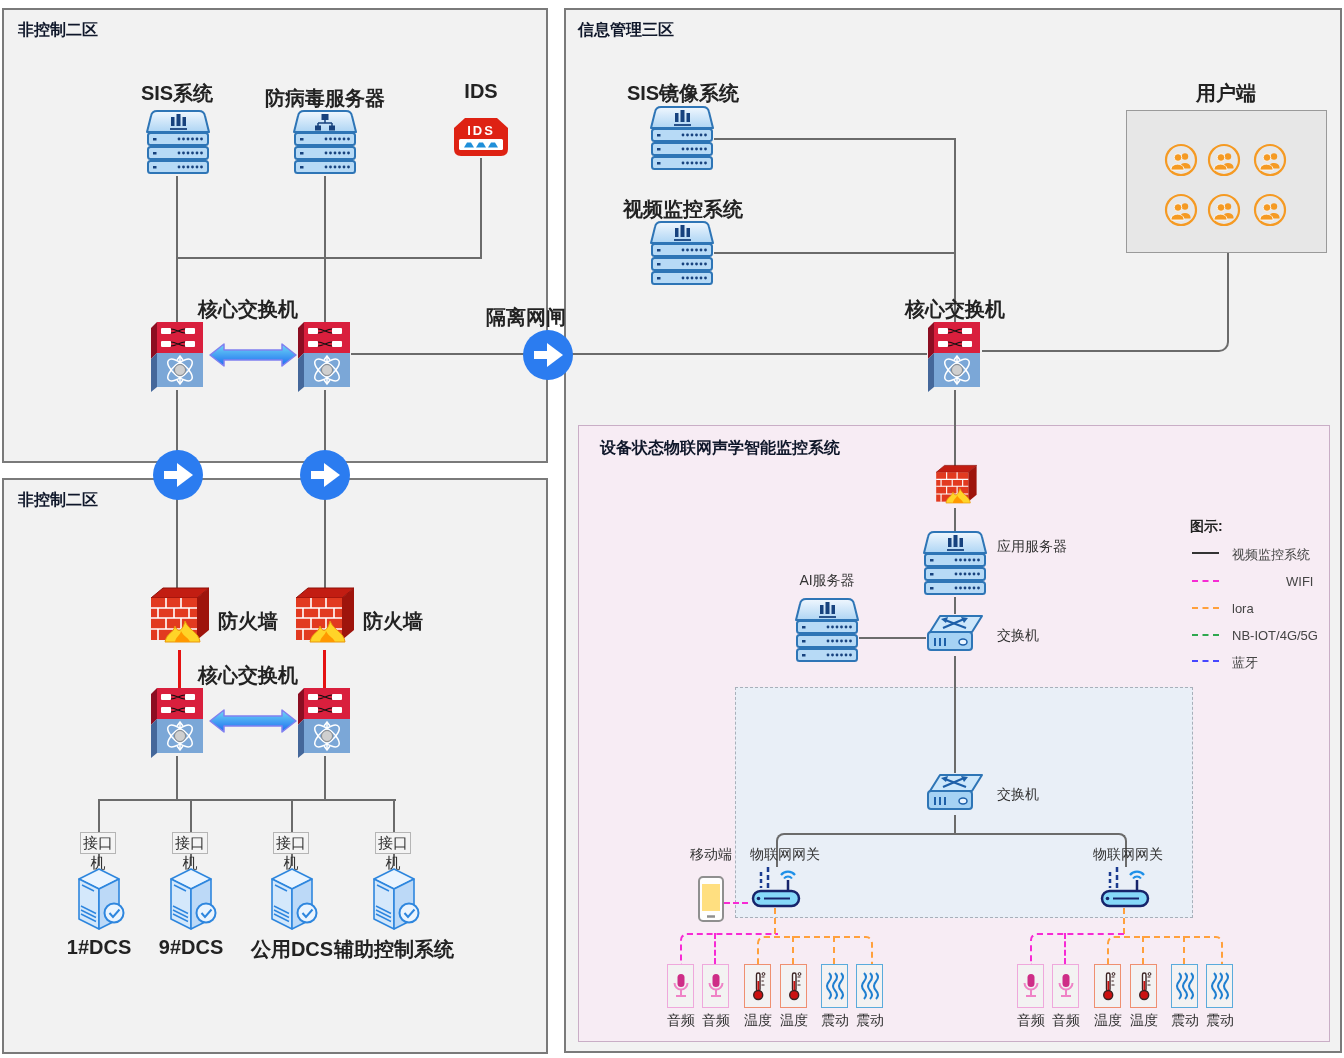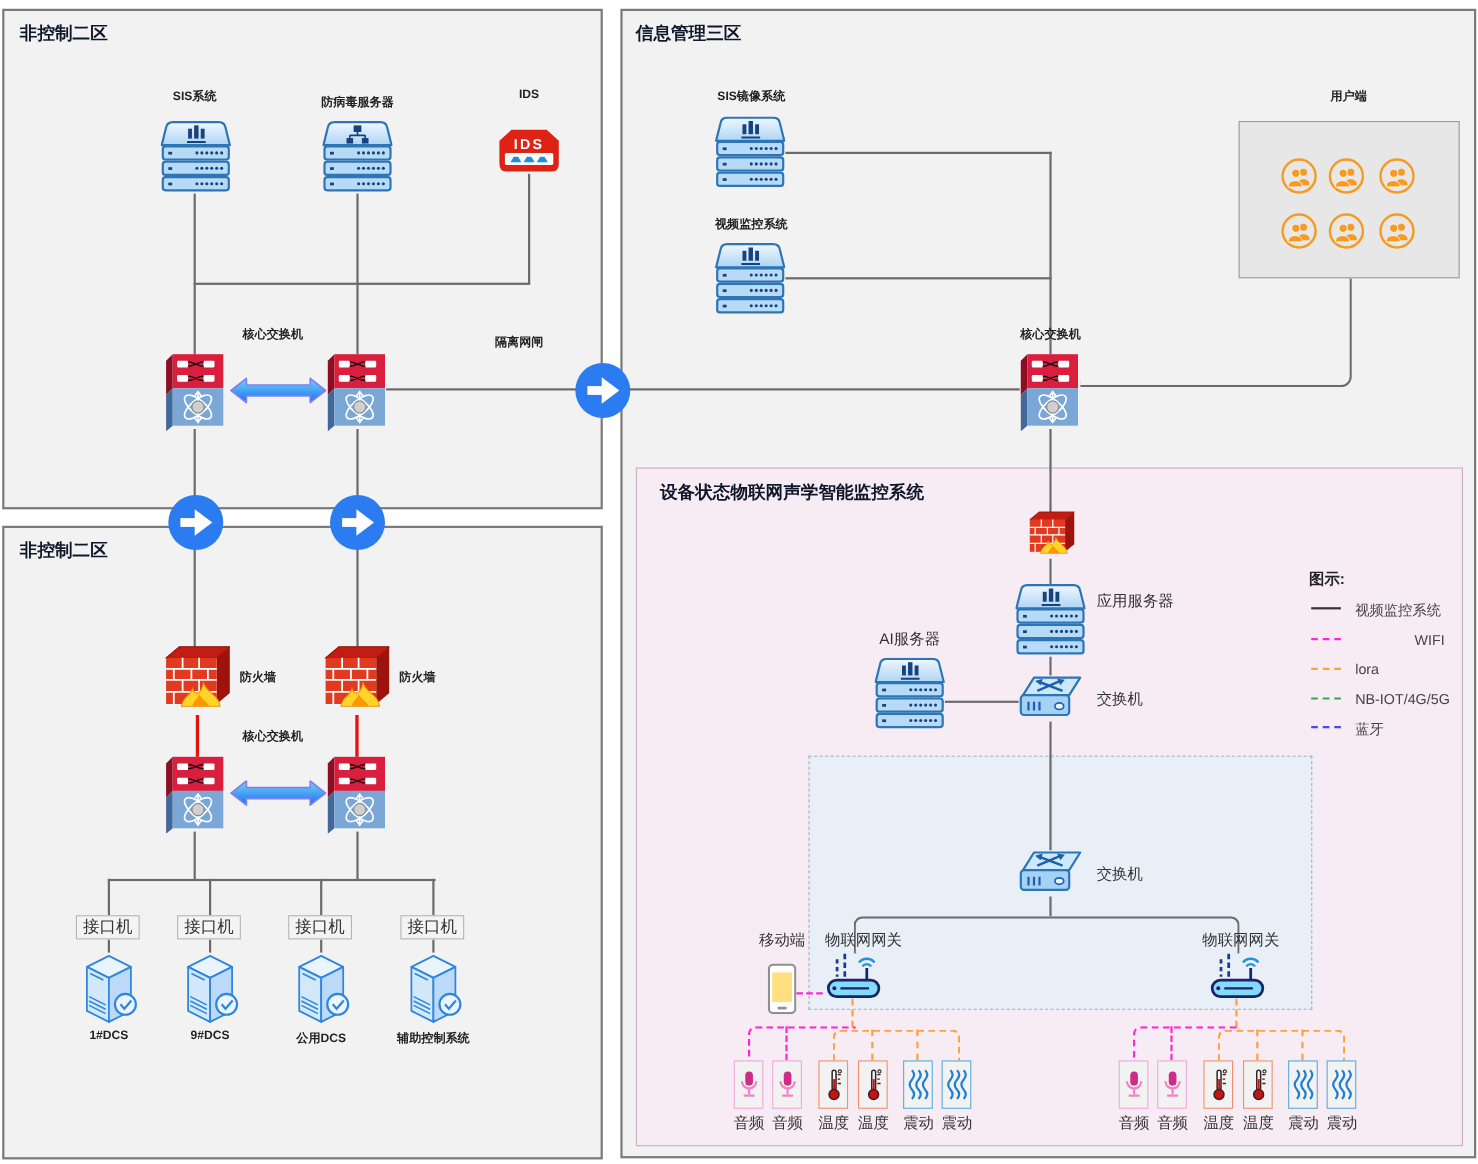--- a/index.html
+++ b/index.html
@@ -18,25 +18,25 @@
   .dashv{width:0;border-left:2px dashed #f72ad4;}
   .lora{border-color:#ffa03c;}
   .bus-m{position:absolute;border-left:2px dashed #f72ad4;border-top:2px dashed #f72ad4;
          border-radius:7px 0 0 0;background:none;}
   .bus-o2{position:absolute;border-left:2px dashed #ffa03c;border-top:2px dashed #ffa03c;
           border-right:2px dashed #ffa03c;border-radius:7px 7px 0 0;background:none;}
   .bus-g{position:absolute;border-left:2px solid #6b6b6b;border-top:2px solid #6b6b6b;
          border-right:2px solid #6b6b6b;border-radius:8px 8px 0 0;background:none;}
   .corner-rb{position:absolute;border-right:2px solid #6b6b6b;border-bottom:2px solid #6b6b6b;
              border-radius:0 0 10px 0;background:none;}
-  .lbl{position:absolute;font-size:11px;font-weight:700;color:#222;white-space:nowrap;}
+  .lbl{position:absolute;font-size:20px;font-weight:700;color:#222;white-space:nowrap;}
   .lblc{transform:translateX(-50%);}
   .ztitle{position:absolute;font-size:16px;font-weight:700;color:#0f172a;white-space:nowrap;}
   .plain{font-weight:400;font-size:14px;color:#333;}
-  .ifbox{position:absolute;box-sizing:border-box;width:58px;height:22px;background:#f4f4f4;
+  .ifbox{position:absolute;box-sizing:border-box;width:36px;height:22px;background:#f4f4f4;
          border:1px solid #b5b5b5;font-size:15px;font-weight:400;color:#333;text-align:center;
          line-height:20px;transform:translateX(-50%);}
   .sensor{position:absolute;box-sizing:border-box;width:27px;height:44px;background:#f3f2f2;
           display:flex;align-items:center;justify-content:center;}
   .sb-audio{border:1.5px solid #efa8dc;}
   .sb-temp{border:1.5px solid #ef8f70;}
   .sb-vibe{border:1.5px solid #5aabdc;}
   .ico{position:absolute;display:block;}
   .leg-line{position:absolute;width:27px;height:0;}
   .leg-solid{border-top:2.5px solid #333;}
@@ -447,21 +447,21 @@
 
   <div class="ztitle" style="left:18px;top:20px">非控制二区</div>
   <div class="ztitle" style="left:18px;top:490px">非控制二区</div>
   <div class="ztitle" style="left:578px;top:20px">信息管理三区</div>
   <div class="ztitle" style="left:600px;top:438px">设备状态物联网声学智能监控系统</div>
 
   <div class="lbl lblc" style="left:177px;top:80px">SIS系统</div>
   <div class="lbl lblc" style="left:325px;top:85px">防病毒服务器</div>
   <div class="lbl lblc" style="left:481px;top:80px">IDS</div>
   <div class="lbl lblc" style="left:248px;top:296px">核心交换机</div>
-  <div class="lbl lblc" style="left:472px;top:304px">隔离网闸</div>
+  <div class="lbl lblc" style="left:526px;top:304px">隔离网闸</div>
 
   <div class="lbl" style="left:218px;top:608px">防火墙</div>
   <div class="lbl" style="left:363px;top:608px">防火墙</div>
   <div class="lbl lblc" style="left:248px;top:662px">核心交换机</div>
   <div class="ifbox" style="left:98px;top:832px">接口机</div>
   <div class="ifbox" style="left:190px;top:832px">接口机</div>
   <div class="ifbox" style="left:291px;top:832px">接口机</div>
   <div class="ifbox" style="left:393px;top:832px">接口机</div>
   <div class="lbl lblc" style="left:99px;top:936px">1#DCS</div>
   <div class="lbl lblc" style="left:191px;top:936px">9#DCS</div>

